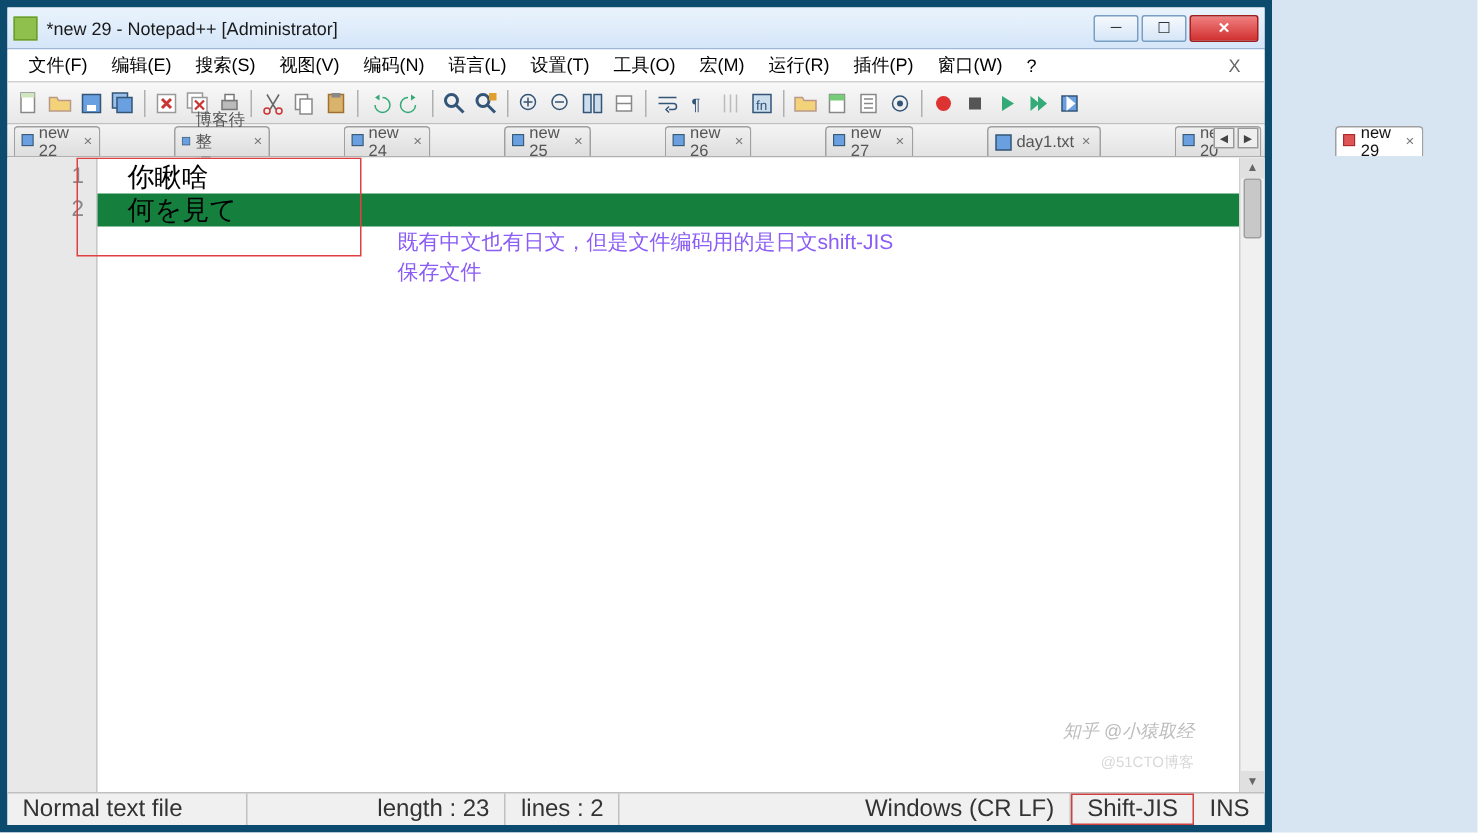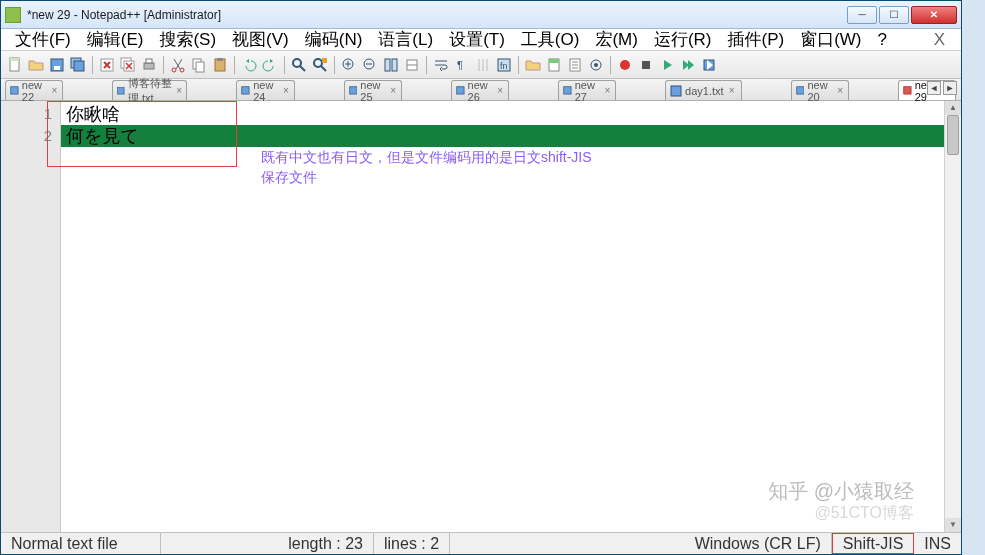--- a/index.html
+++ b/index.html
@@ -1,53 +1,53 @@
 <!DOCTYPE html>
 <html><head>
 <meta charset="utf-8">
 <style>
 *{box-sizing:border-box;margin:0;padding:0;font-family:"Microsoft YaHei",Tahoma,sans-serif}
 body{background:#d7e4f2;width:985px;height:555px;overflow:hidden;font-size:12px}
-.window{border:1px solid #0c4a6e;background:#fff;width:962px;height:555px;display:flex;flex-direction:column}
+.window{border:5px solid #0c4a6e;background:#fff;width:848px;height:555px;display:flex;flex-direction:column}
 .titlebar{height:28px;background:linear-gradient(#eaf3fc,#d5e6f9);display:flex;align-items:center;padding:0 4px;border-bottom:1px solid #a0b8d8}
 .titlebar .icon{width:16px;height:16px;margin-right:6px;background:#8fbf4d;border:1px solid #6a9e2e}
 .titlebar .ttl{flex:1;color:#1a1a1a;font-size:12px}
 .wbtns{display:flex;gap:2px}
 .wbtn{width:30px;height:18px;border:1px solid #7a9fc4;border-radius:2px;display:flex;align-items:center;justify-content:center;background:linear-gradient(#f5f9fd,#d6e6f7);font-size:10px;color:#333}
 .wbtn.close{background:linear-gradient(#f08080,#d03030);color:#fff;width:46px;border-color:#a02020;font-weight:bold}
 .menubar{height:22px;background:#fff;border-bottom:1px solid #d0d0d0;display:flex;align-items:center;padding:0 6px;position:relative}
-.menubar span{padding:2px 8px;color:#000;font-size:17px}
+.menubar span{padding:2px 8px;color:#000;font-size:12px}
 .menubar .mx{position:absolute;right:8px;color:#666}
 .toolbar{height:28px;background:linear-gradient(#f8f8f8,#e8e8e8);border-bottom:1px solid #c0c0c0;display:flex;align-items:center;padding:0 4px;gap:1px}
 .tbtn{width:20px;height:20px;border:1px solid transparent;display:flex;align-items:center;justify-content:center;border-radius:2px}
 .tbtn svg{width:16px;height:16px}
 .tsep{width:1px;height:18px;background:#b0b0b0;margin:0 3px}
 .tabbar{height:22px;background:linear-gradient(#f4f4f4,#e4e4e4);border-bottom:1px solid #b0b0b0;display:flex;align-items:flex-end;padding:0 4px;position:relative}
 .tab{height:20px;padding:0 4px 0 4px;border:1px solid #a0a0a0;border-bottom:none;background:linear-gradient(#f0f0f0,#dedede);display:flex;align-items:center;gap:3px;font-size:11px;color:#555;margin-right:1px;border-radius:3px 3px 0 0}
 .tab.active{background:#fff;color:#111}
 .tab .ti{width:12px;height:12px}
 .tab .tc{width:10px;height:10px;color:#777;font-size:10px;line-height:10px;text-align:center}
 .tabnav{position:absolute;right:4px;top:2px;display:flex;gap:2px}
 .tabnav div{width:14px;height:14px;border:1px solid #999;background:#eee;font-size:9px;line-height:12px;text-align:center;color:#444}
 .editor{flex:1;display:flex;background:#fff;position:relative;overflow:hidden}
 .gutter{width:60px;background:#e8e8e8;border-right:1px solid #c8c8c8;text-align:right;padding:2px 8px 0 0;color:#888;font-family:Consolas,monospace;font-size:15px;line-height:22px}
 .content{flex:1;position:relative;font-family:"SimSun","MS Gothic",monospace;font-size:18px;line-height:22px;padding-top:2px}
-.content .line{height:22px;padding-left:5px}
+.content .line{height:22px;padding-left:20px}
 .content .line.cur{background:#15803d}
 .annot{position:absolute;border:1px solid #e04040;pointer-events:none}
 .annot-text{position:absolute;color:#8b5cf6;font-size:14px;line-height:20px}
 .vscroll{width:17px;background:#f0f0f0;border-left:1px solid #d0d0d0;position:relative}
 .vscroll .thumb{position:absolute;left:2px;right:2px;top:14px;height:40px;background:#c8c8c8;border:1px solid #a0a0a0;border-radius:2px}
 .vscroll .arr{position:absolute;left:0;right:0;height:14px;background:#e0e0e0;text-align:center;font-size:8px;color:#666;line-height:14px}
 .statusbar{height:22px;background:#f0f0f0;border-top:1px solid #c0c0c0;display:flex;align-items:center;font-size:16px;color:#333}
 .statusbar .cell{padding:0 10px;border-right:1px solid #c0c0c0;height:100%;display:flex;align-items:center}
 .statusbar .sp{flex:1}
 .statusbar .hl{border:1px solid #d04040}
-.watermark{position:absolute;right:30px;bottom:30px;color:#bcbcbc;font-size:20px;pointer-events:none}
-.watermark2{position:absolute;right:30px;bottom:8px;color:#d8d8d8;font-size:16px;pointer-events:none}
+.watermark{position:absolute;right:30px;bottom:30px;color:#bcbcbc;font-size:12px;font-style:italic;pointer-events:none}
+.watermark2{position:absolute;right:30px;bottom:8px;color:#d8d8d8;font-size:10px;pointer-events:none}
 </style>
 </head>
 <body>
 
 <div class="window">
   <div class="titlebar">
     <div class="icon"></div>
     <div class="ttl">*new 29 - Notepad++ [Administrator]</div>
     <div class="wbtns">
       <div class="wbtn">─</div>

